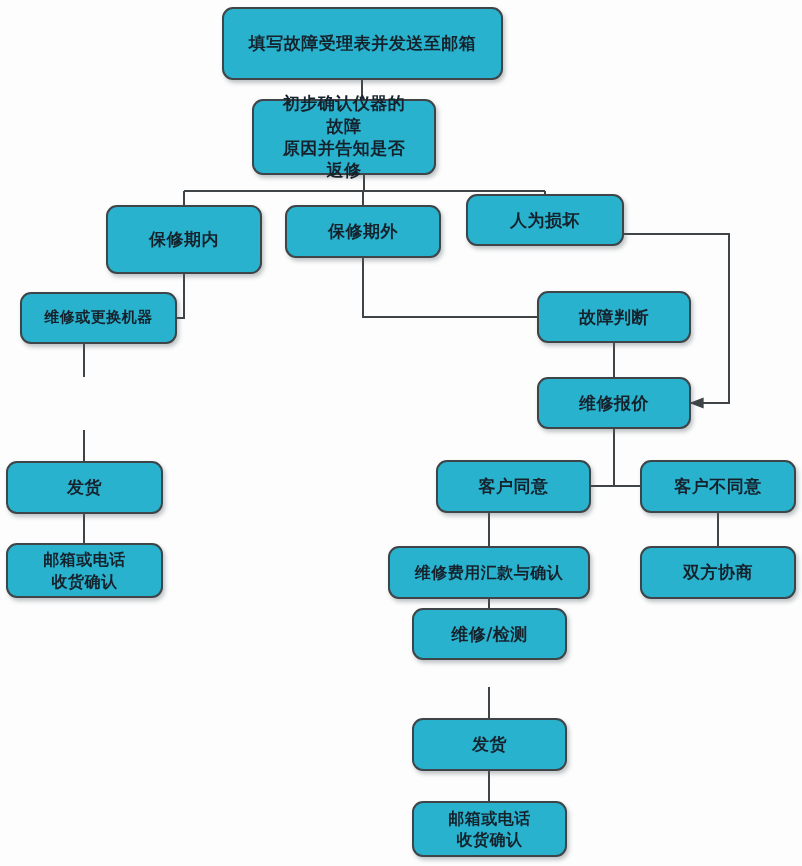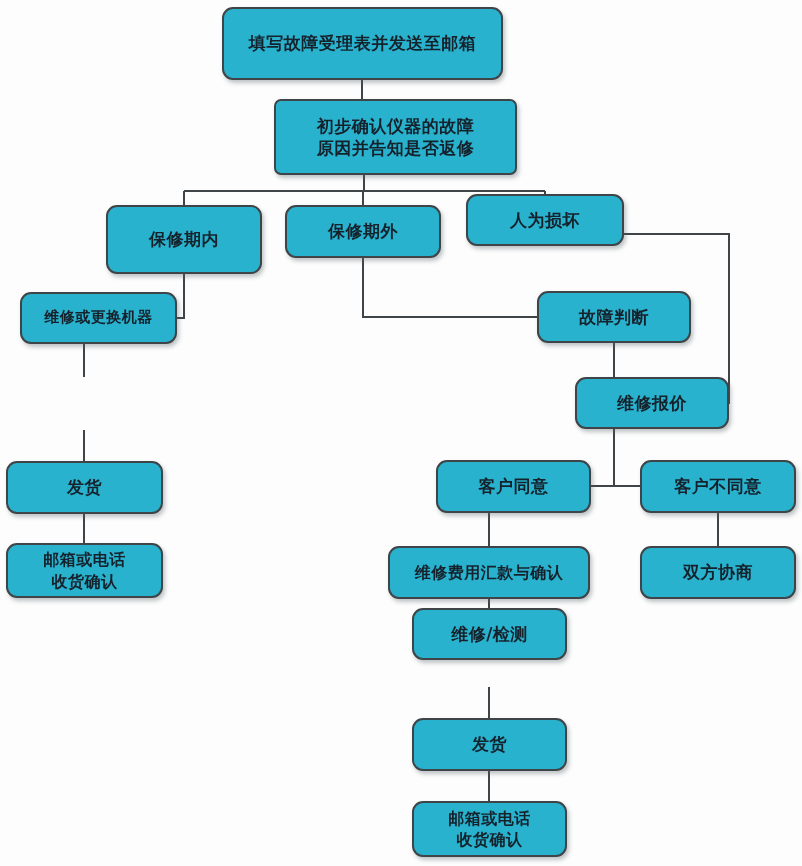--- a/index.html
+++ b/index.html
@@ -74,31 +74,31 @@
       <polyline points="614,343 614,377" fill="none" stroke="#3e4447" stroke-width="2" stroke-linecap="butt" stroke-linejoin="miter"></polyline>
       <polyline points="614,429 614,486" fill="none" stroke="#3e4447" stroke-width="2" stroke-linecap="butt" stroke-linejoin="miter"></polyline>
       <polyline points="567,486 640,486" fill="none" stroke="#3e4447" stroke-width="2" stroke-linecap="butt" stroke-linejoin="miter"></polyline>
       <polyline points="489,513 489,546" fill="none" stroke="#3e4447" stroke-width="2" stroke-linecap="butt" stroke-linejoin="miter"></polyline>
       <polyline points="718,513 718,546" fill="none" stroke="#3e4447" stroke-width="2" stroke-linecap="butt" stroke-linejoin="miter"></polyline>
       <polyline points="489,599 489,635" fill="none" stroke="#3e4447" stroke-width="2" stroke-linecap="butt" stroke-linejoin="miter"></polyline>
       <polyline points="489,687 489,718" fill="none" stroke="#3e4447" stroke-width="2" stroke-linecap="butt" stroke-linejoin="miter"></polyline>
       <polyline points="489,771 489,801" fill="none" stroke="#3e4447" stroke-width="2" stroke-linecap="butt" stroke-linejoin="miter"></polyline>
     </svg>
 <div class="node" style="left: 222px; top: 7px; width: 281px; height: 73px;">填写故障受理表并发送至邮箱</div>
-    <div class="node" style="left: 274px; top: 99px; width: 243px; height: 76px; border-radius: 7px;">初步确认仪器的故障
+    <div class="node" style="left: 252px; top: 99px; width: 184px; height: 76px;">初步确认仪器的故障
 原因并告知是否返修</div>
     <div class="node" style="left: 106px; top: 205px; width: 156px; height: 69px; text-align: center;">保修期内</div>
     <div class="node" style="left: 285px; top: 205px; width: 156px; height: 53px;">保修期外</div>
     <div class="node" style="left: 466px; top: 194px; width: 158px; height: 52px;">人为损坏</div>
     <div class="node tiny-text" style="left: 6px; top: 292px; width: 157px; height: 52px; margin-left: 14px;">维修或更换机器</div>
     <div class="node" style="left: 6px; top: 461px; width: 157px; height: 53px;">发货</div>
     <div class="node small-text" style="left: 6px; top: 543px; width: 157px; height: 55px;">邮箱或电话
 收货确认</div>
     <div class="node" style="left: 537px; top: 291px; width: 154px; height: 52px;">故障判断</div>
-    <div class="node" style="left: 537px; top: 377px; width: 154px; height: 52px; margin-left: 38px;">维修报价</div>
+    <div class="node" style="left: 537px; top: 377px; width: 154px; height: 52px;">维修报价</div>
     <div class="node" style="left: 412px; top: 460px; width: 155px; height: 53px; margin-left: 24px;">客户同意</div>
     <div class="node" style="left: 640px; top: 460px; width: 156px; height: 53px;">客户不同意</div>
     <div class="node small-text" style="left: 388px; top: 546px; width: 202px; height: 53px;">维修费用汇款与确认</div>
     <div class="node" style="left: 640px; top: 546px; width: 156px; height: 53px;">双方协商</div>
     <div class="node" style="left: 412px; top: 608px; width: 155px; height: 52px;">维修/检测</div>
     <div class="node" style="left: 412px; top: 718px; width: 155px; height: 53px;">发货</div>
     <div class="node small-text" style="left: 412px; top: 801px; width: 155px; height: 56px;">邮箱或电话
 收货确认</div>
   </div>
 

